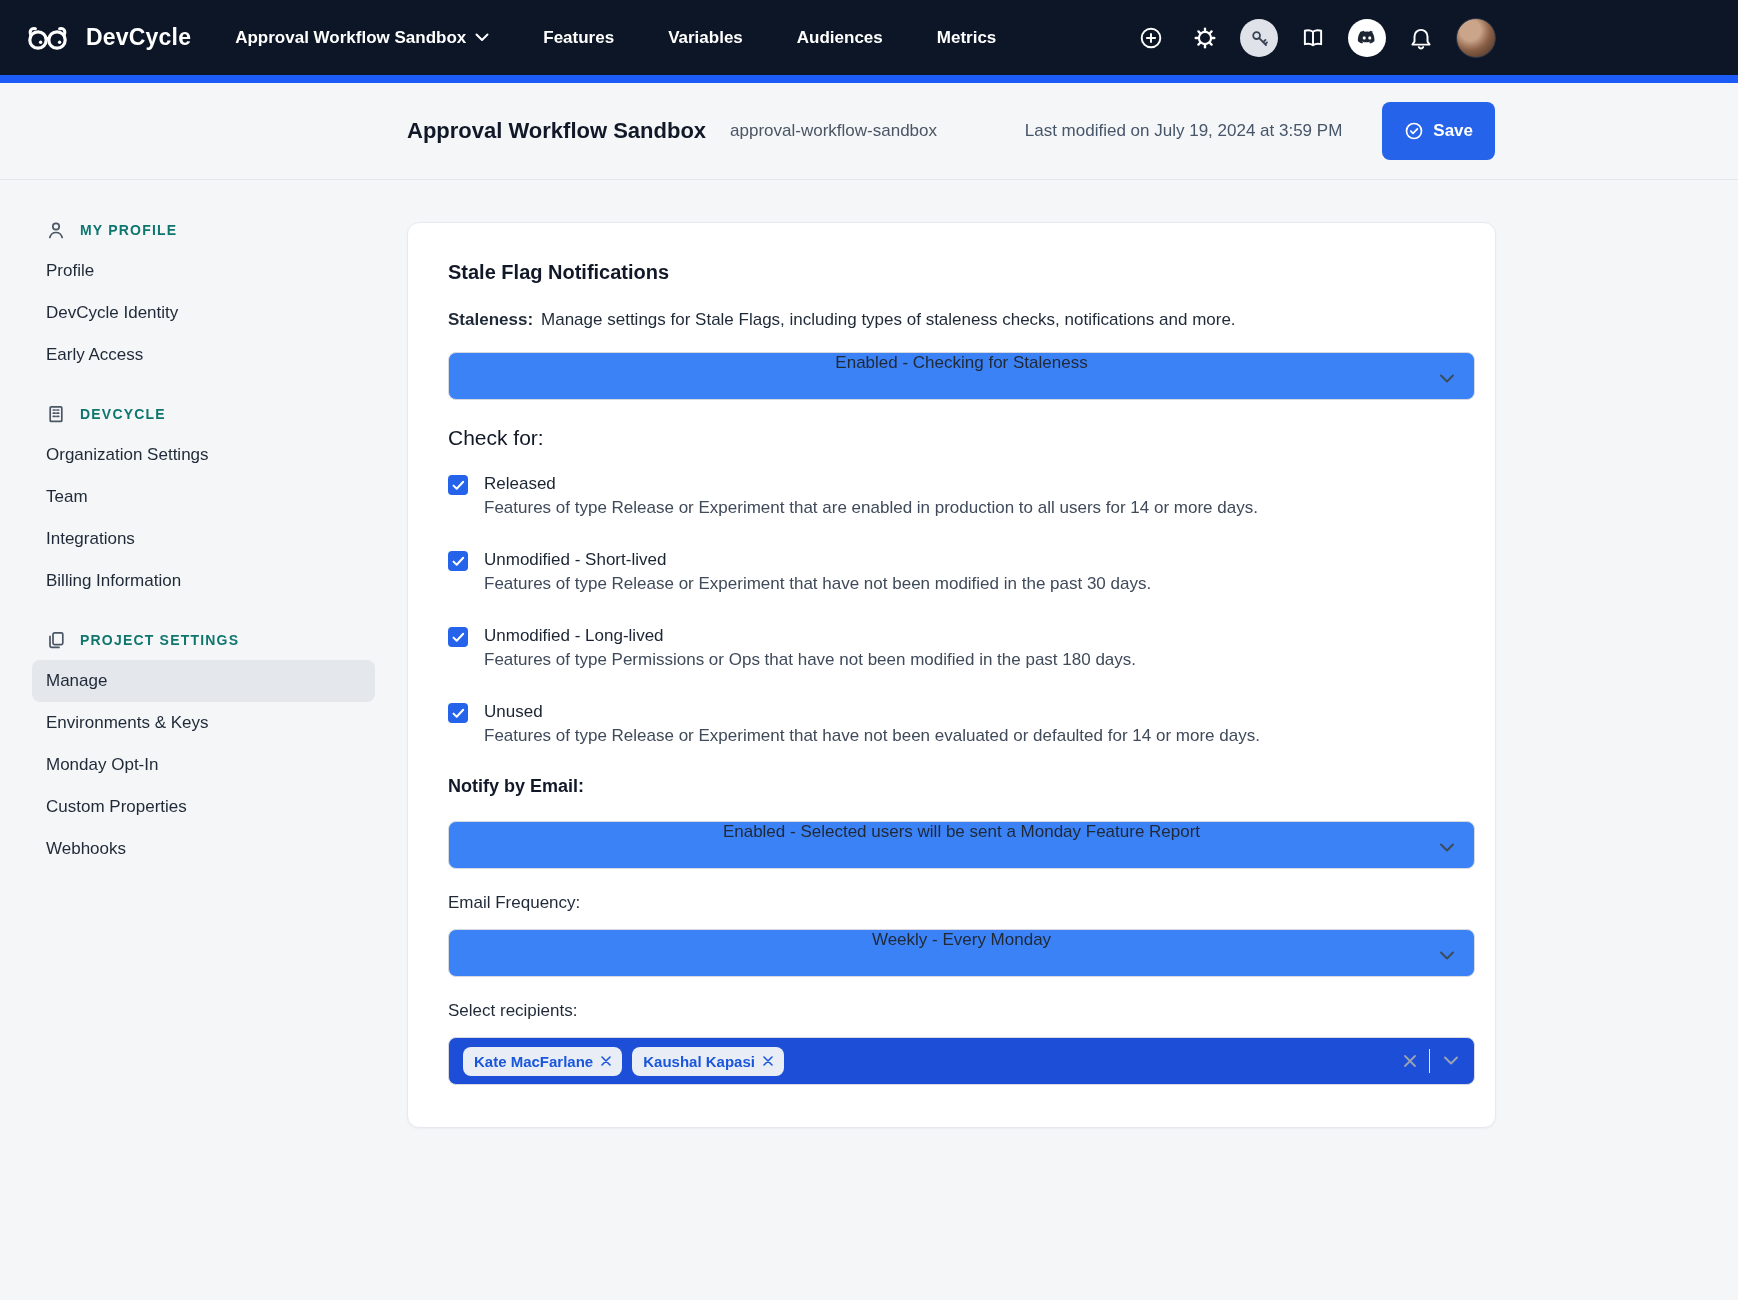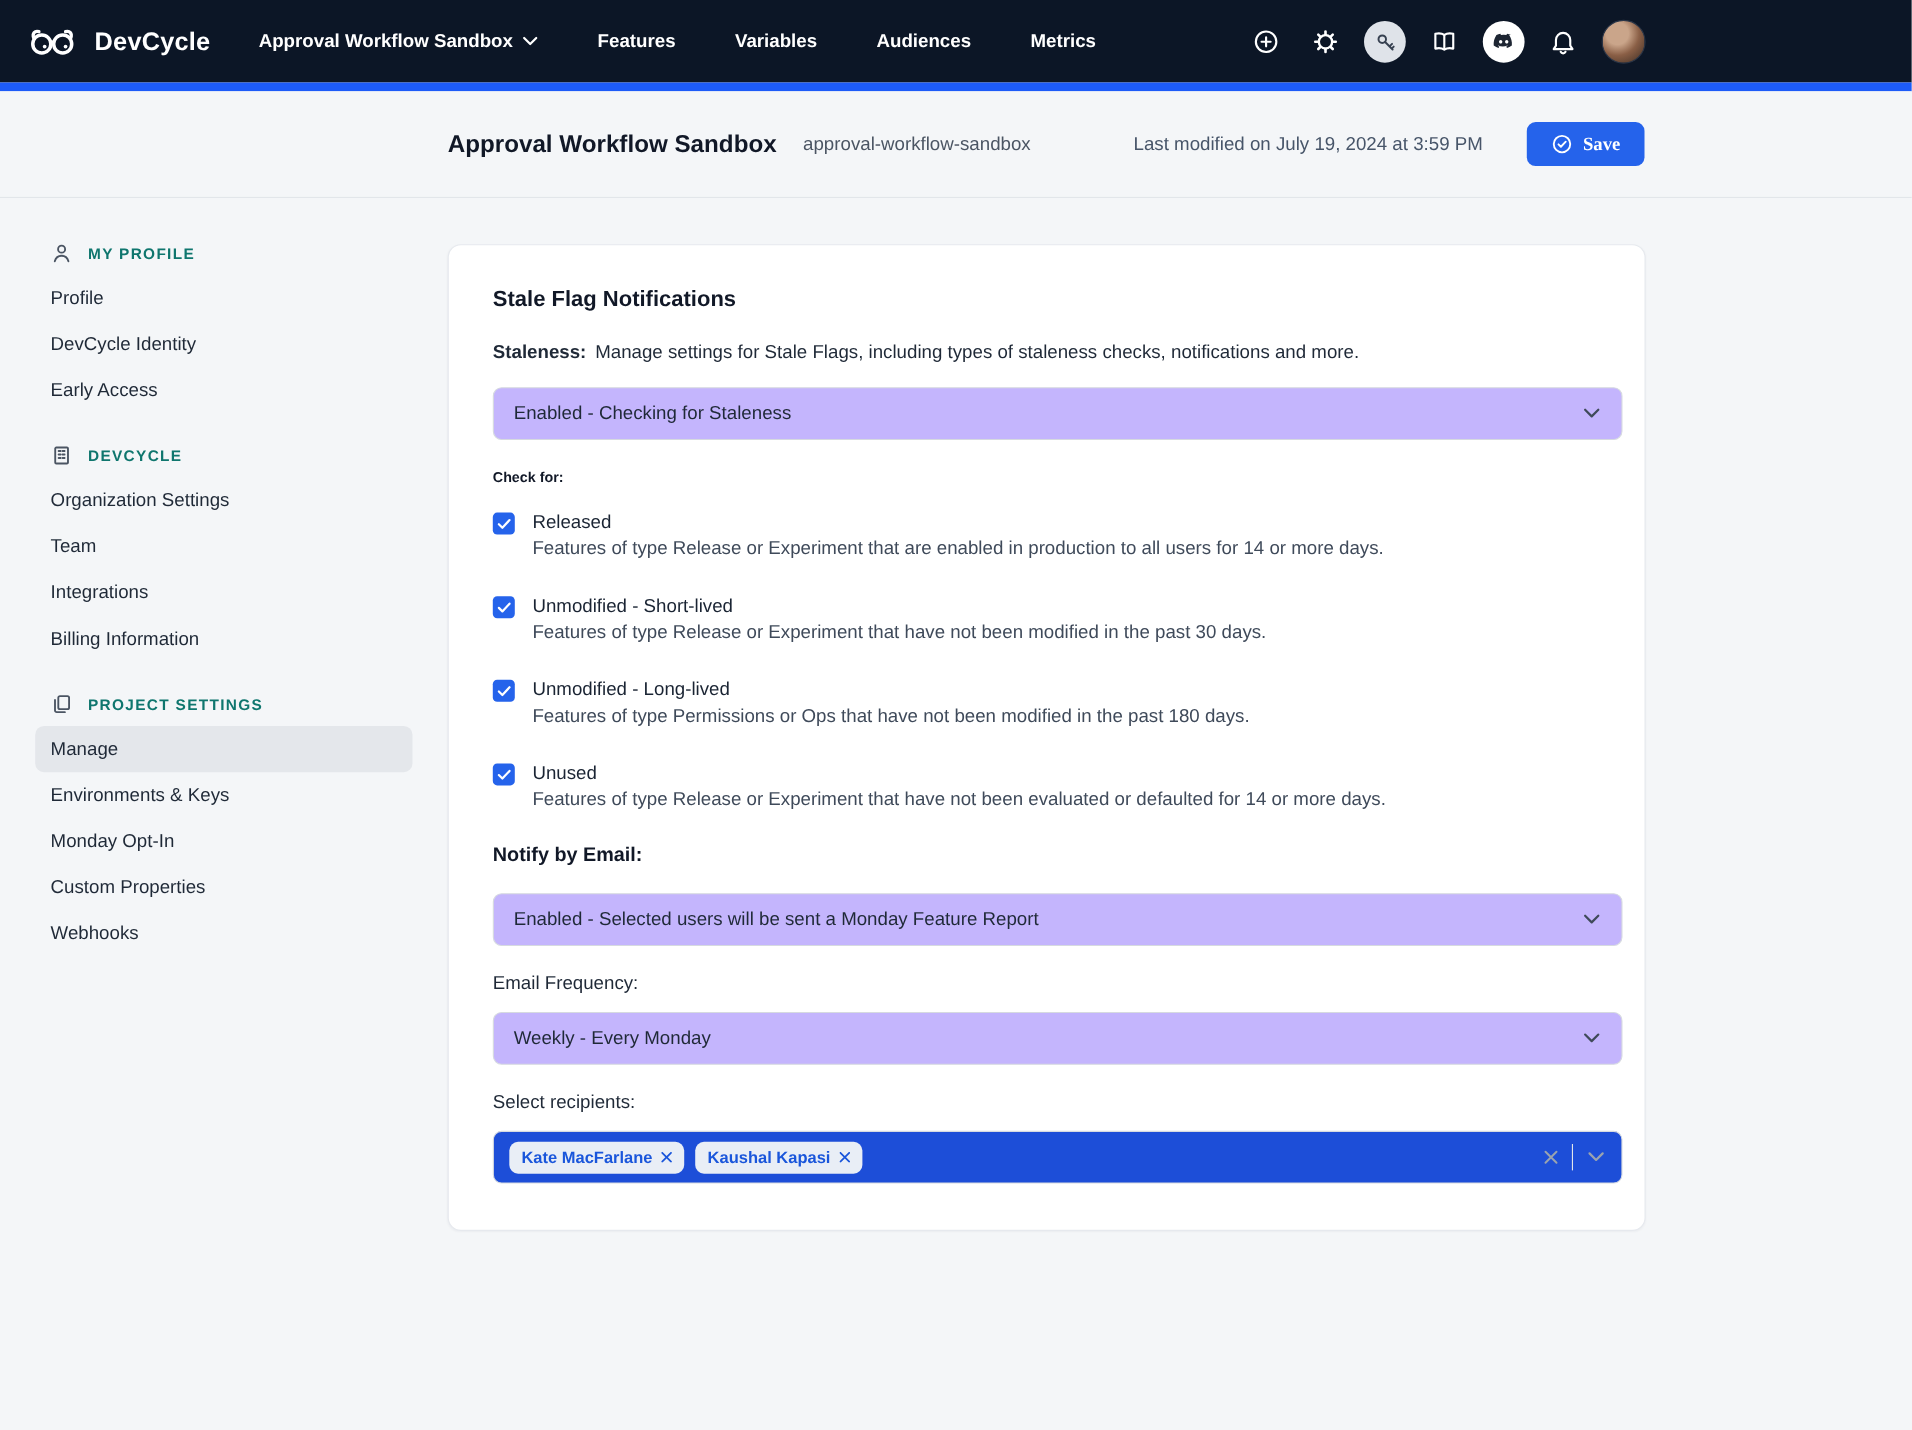--- a/index.html
+++ b/index.html
@@ -28,45 +28,45 @@
     border:1px solid #2a3547; cursor:pointer; }
   .accent-bar { height:8px; background:#1d5bf8; }
 
   
   .page-header { border-bottom:1px solid #e2e6ea; background:#f4f6f8; }
   .page-header-inner { margin-left:407px; width:1088px; height:96px; display:flex; align-items:center; }
   .ph-title { font-size:22px; font-weight:700; color:#111827; }
   .ph-slug { margin-left:24px; font-size:17px; color:#4b5563; }
   .ph-modified { margin-left:auto; margin-right:40px; font-size:17px; color:#475569; }
   .save-btn { display:flex; align-items:center; gap:9px; background:#2563eb; color:#fff;
-    border:none; border-radius:8px; height:40px; padding:0 22px; font-size:17px; font-weight:600;
-    cursor:pointer; font-family:Liberation Serif, serif; }
+    border:none; border-radius:8px; height:58px; padding:0 22px; font-size:17px; font-weight:600;
+    cursor:pointer; font-family:Liberation Sans, sans-serif; }
 
   
   .app-body { display:flex; align-items:flex-start; }
   .sidebar { flex:0 0 407px; padding:40px 32px 0 32px; }
   .side-section { margin-bottom:28px; }
   .side-section-header { display:flex; align-items:center; gap:14px; padding:0 14px; margin-bottom:10px; }
   .side-section-title { font-size:14px; font-weight:700; letter-spacing:1.2px; color:#0f766e; }
   .side-item { font-size:17px; color:#1f2937; padding:11px 14px; border-radius:8px; cursor:pointer; }
   .side-item.active { background:#e4e7eb; }
 
   
   .main-col { width:1089px; padding:42px 0 0 0; }
   .card { background:#fff; border:1px solid #e6e9ee; border-radius:12px;
     box-shadow:0 1px 2px rgba(16,24,40,.04); padding:38px 20px 42px 40px; }
   .card h2 { font-size:20px; font-weight:700; color:#111827; margin-bottom:26px; }
   .staleness-line { font-size:17px; margin-bottom:22px; color:#1f2937; }
   .staleness-line .lbl { font-weight:700; margin-right:8px; }
-  .select { height:48px; border:1px solid #d6dae0; border-radius:8px; background:#c4b5fd;
+  .select { height:48px; border:1px solid #d6dae0; border-radius:8px; background:#3b82f6;
     display:flex; align-items:center; padding:0 18px; font-size:17px; color:#1f2937;
-    cursor:pointer; }
+    cursor:pointer;flex-direction:column; }
   .select .chev { margin-left:auto; display:flex; }
   .mb26 { margin-bottom:26px; } .mb24 { margin-bottom:24px; }
-  .section-label { font-size:13px; font-weight:700; color:#111827; margin-bottom:22px; }
+  .section-label { font-size:21px; font-weight:400; color:#111827; margin-bottom:22px; }
   .check-item { display:flex; gap:16px; margin-bottom:28px; }
   .checkbox { flex:0 0 20px; width:20px; height:20px; margin-top:3px; background:#2563eb;
     border-radius:4px; display:flex; align-items:center; justify-content:center; cursor:pointer; }
   .check-title { font-size:17px; color:#1a2433; line-height:24px; }
   .check-desc { font-size:17px; color:#3f4a5a; line-height:24px; }
   .notify-label { font-size:18px; font-weight:700; color:#111827; margin:10px 0 24px 0; }
   .plain-label { font-size:17px; color:#1f2937; margin-bottom:16px; }
   .multiselect { height:48px; border:1px solid #d6dae0; border-radius:8px; background:#1d4ed8;
     display:flex; align-items:center; padding:0 14px; gap:10px; }
   .chip { display:flex; align-items:center; gap:8px; background:#e9eef6; color:#1a56db;

